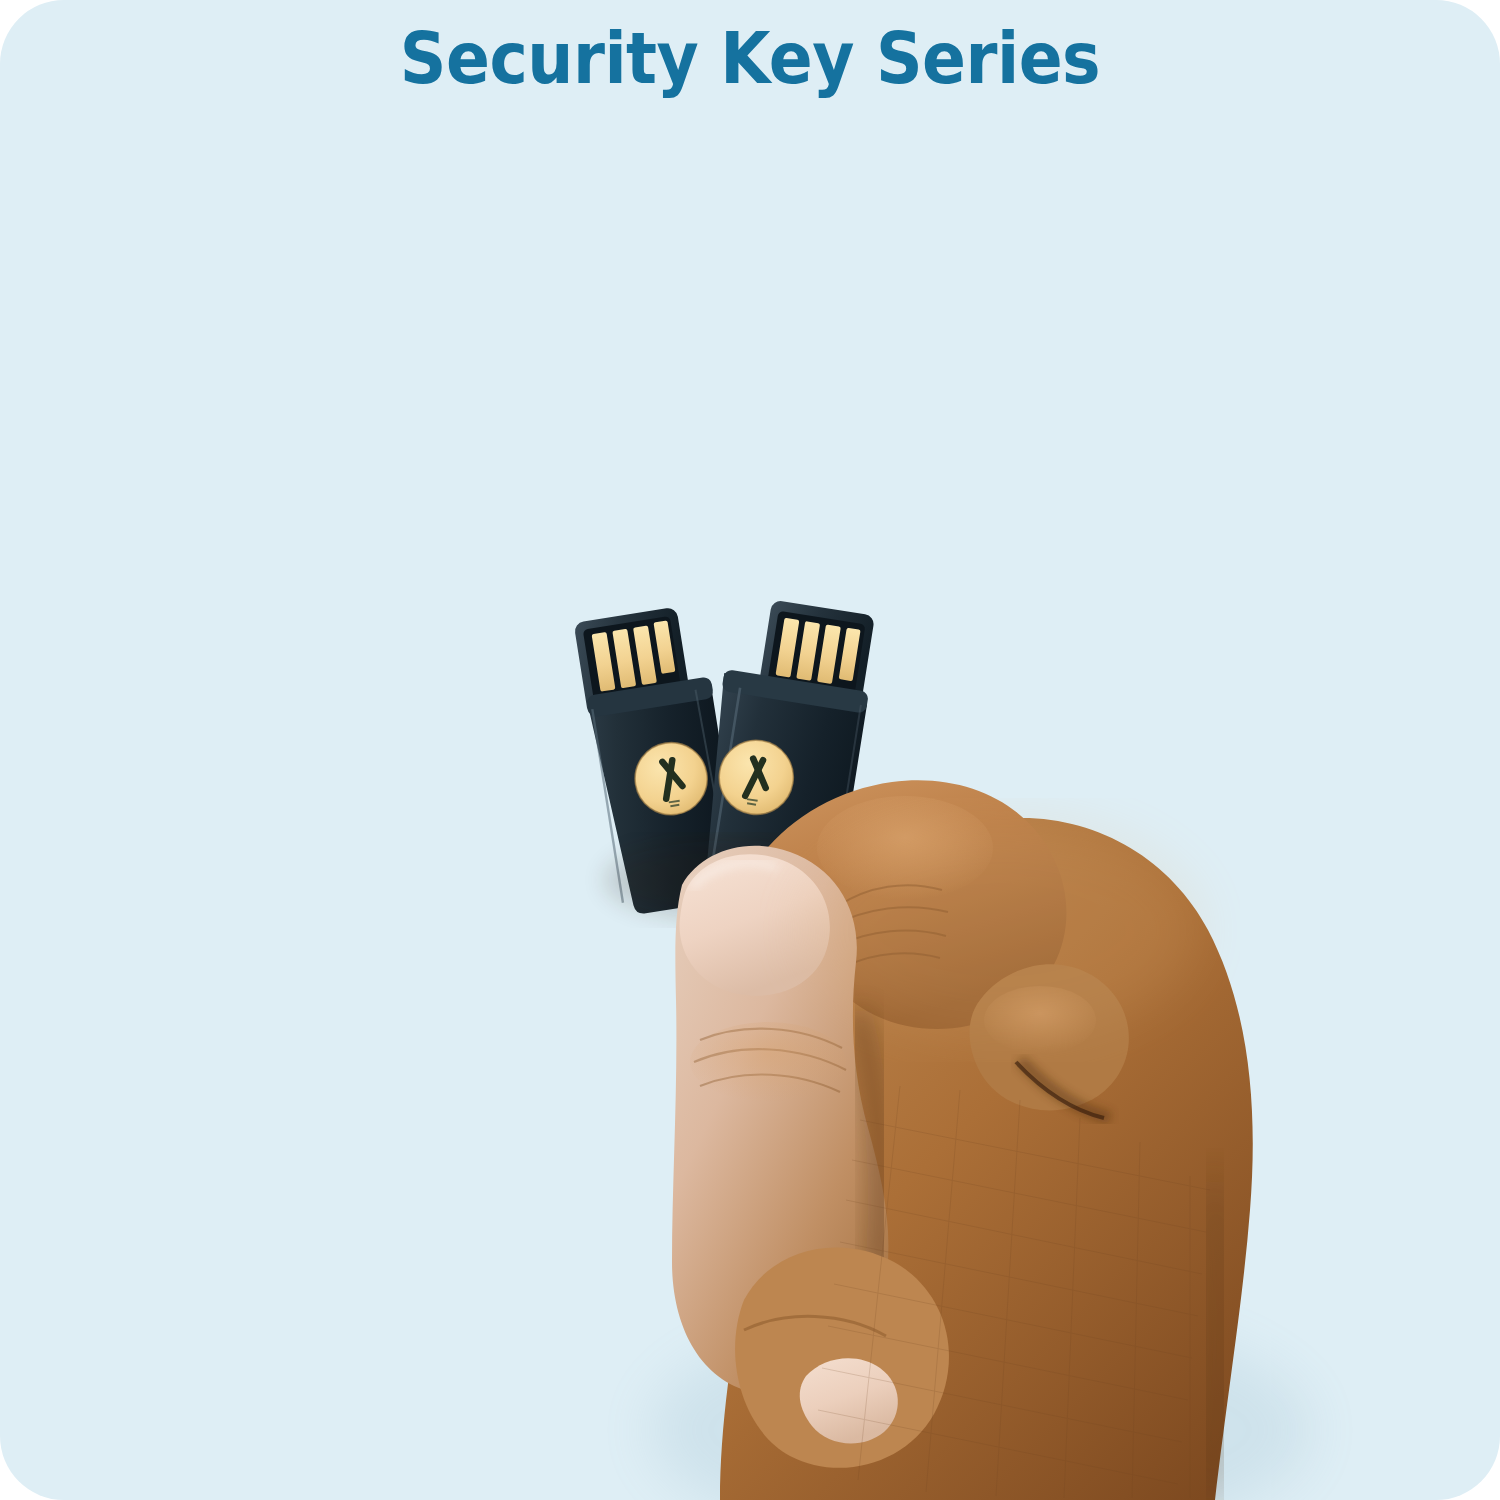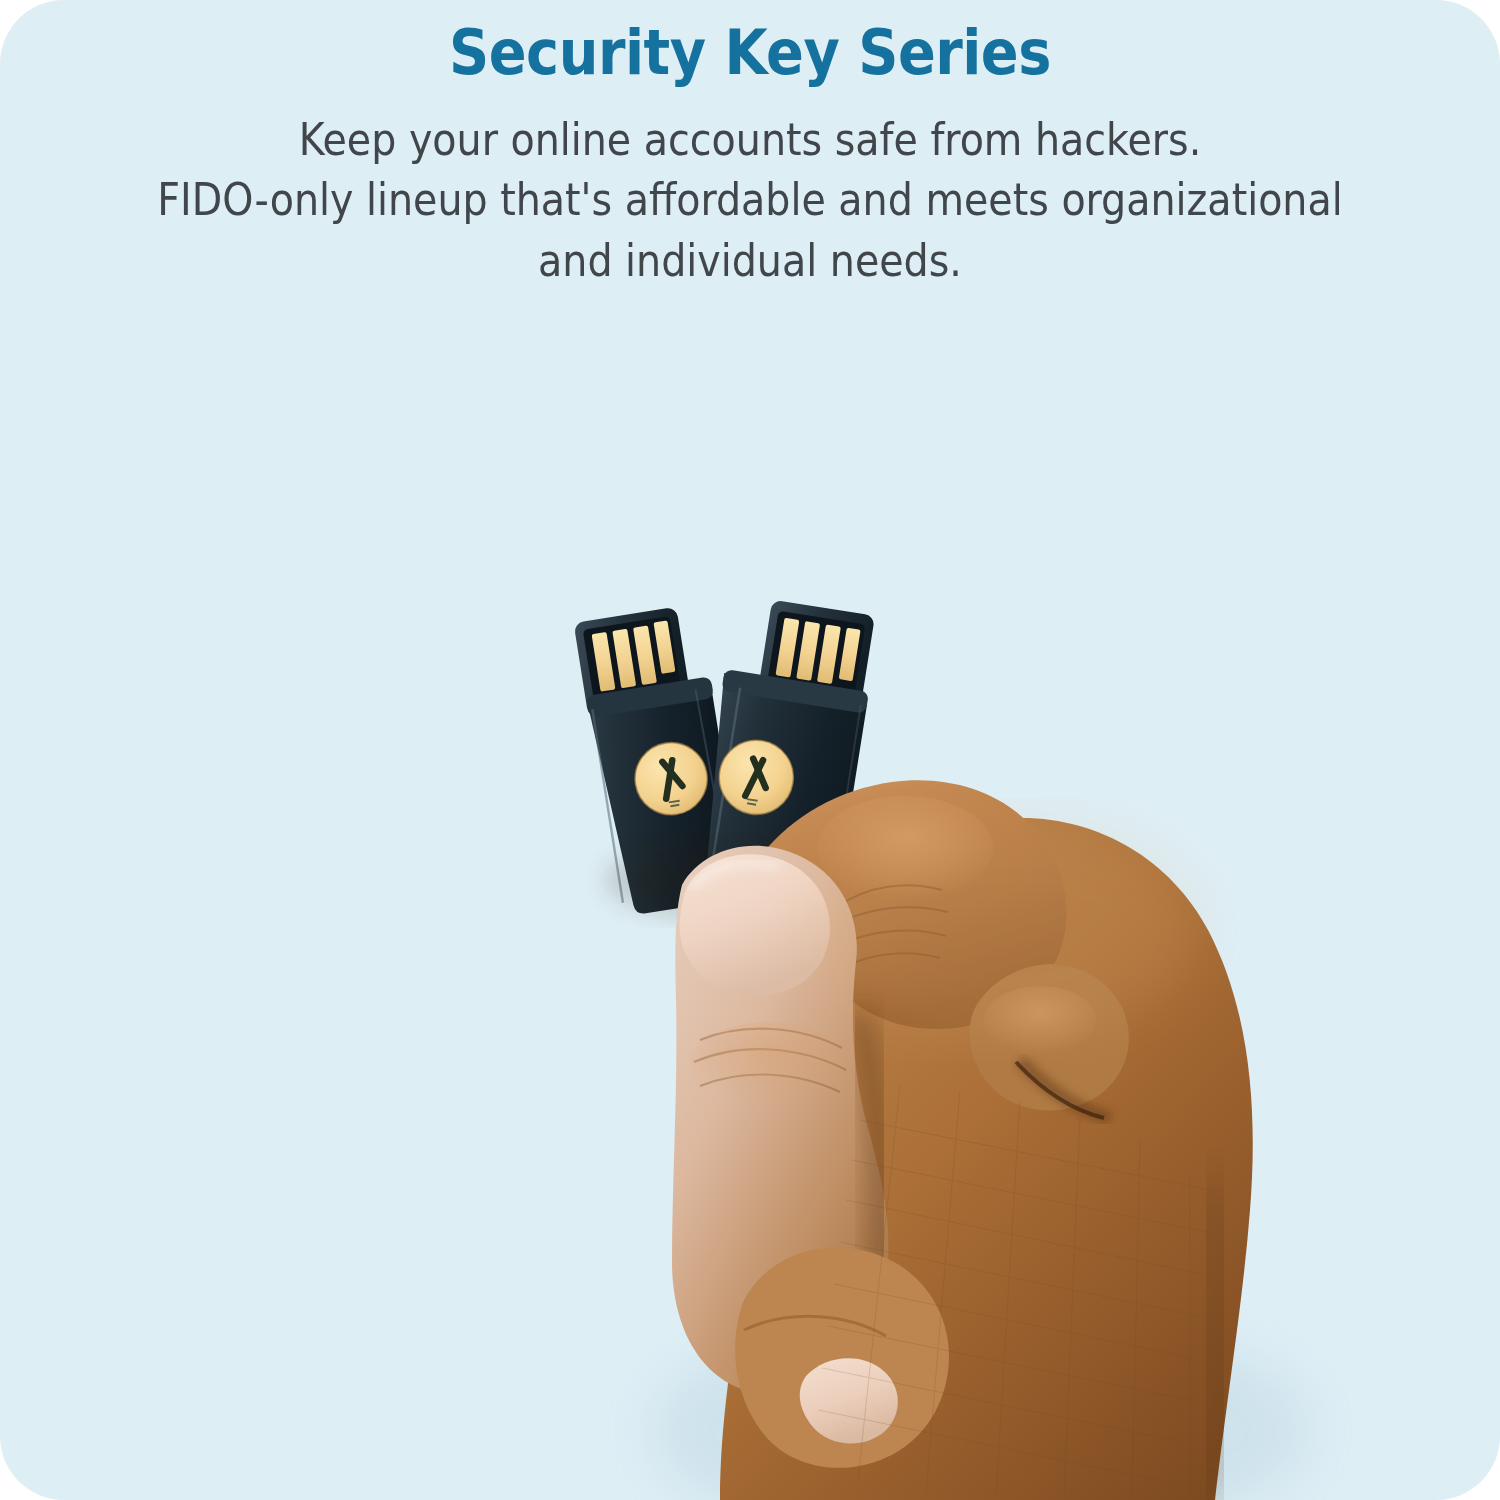--- a/index.html
+++ b/index.html
@@ -51,21 +51,21 @@
     font-weight: 700;
     letter-spacing: 0.1px;
     color: #3d4247;
     line-height: 1.15;
   }
 
   #headline {
     margin: 0;
     padding-top: 20px;
     font-family: "DejaVu Sans Condensed", "Liberation Sans Narrow", "Liberation Sans", sans-serif;
-    font-size: 62px;
+    font-size: 72px;
     font-weight: 700;
     letter-spacing: -0.5px;
     color: #15729f;
     line-height: 1.06;
   }
 
   #subcopy {
     margin: 0 auto;
     padding-top: 24px;
     width: 1340px;
@@ -333,20 +333,15 @@
           <ellipse cx="1000" cy="930" rx="200" ry="110" fill="#e0b078" opacity="0.16" filter="url(#blurLg)"></ellipse>
         </g>
       </g>
     </svg>
   </div>
 
   <div id="text-block">
 
     <h1 id="headline" style="color: rgb(21, 114, 159);">Security Key Series</h1>
 
-    <div id="subcopy" style="color: rgb(65, 70, 75);">
-      <span class="ln">Keep your online accounts safe from hackers.</span>
-      <span class="ln">FIDO-only lineup that's affordable and meets organizational</span>
-      <span class="ln">and individual needs.</span>
-    </div>
   </div>
 
 </div>
 
 </body></html>

